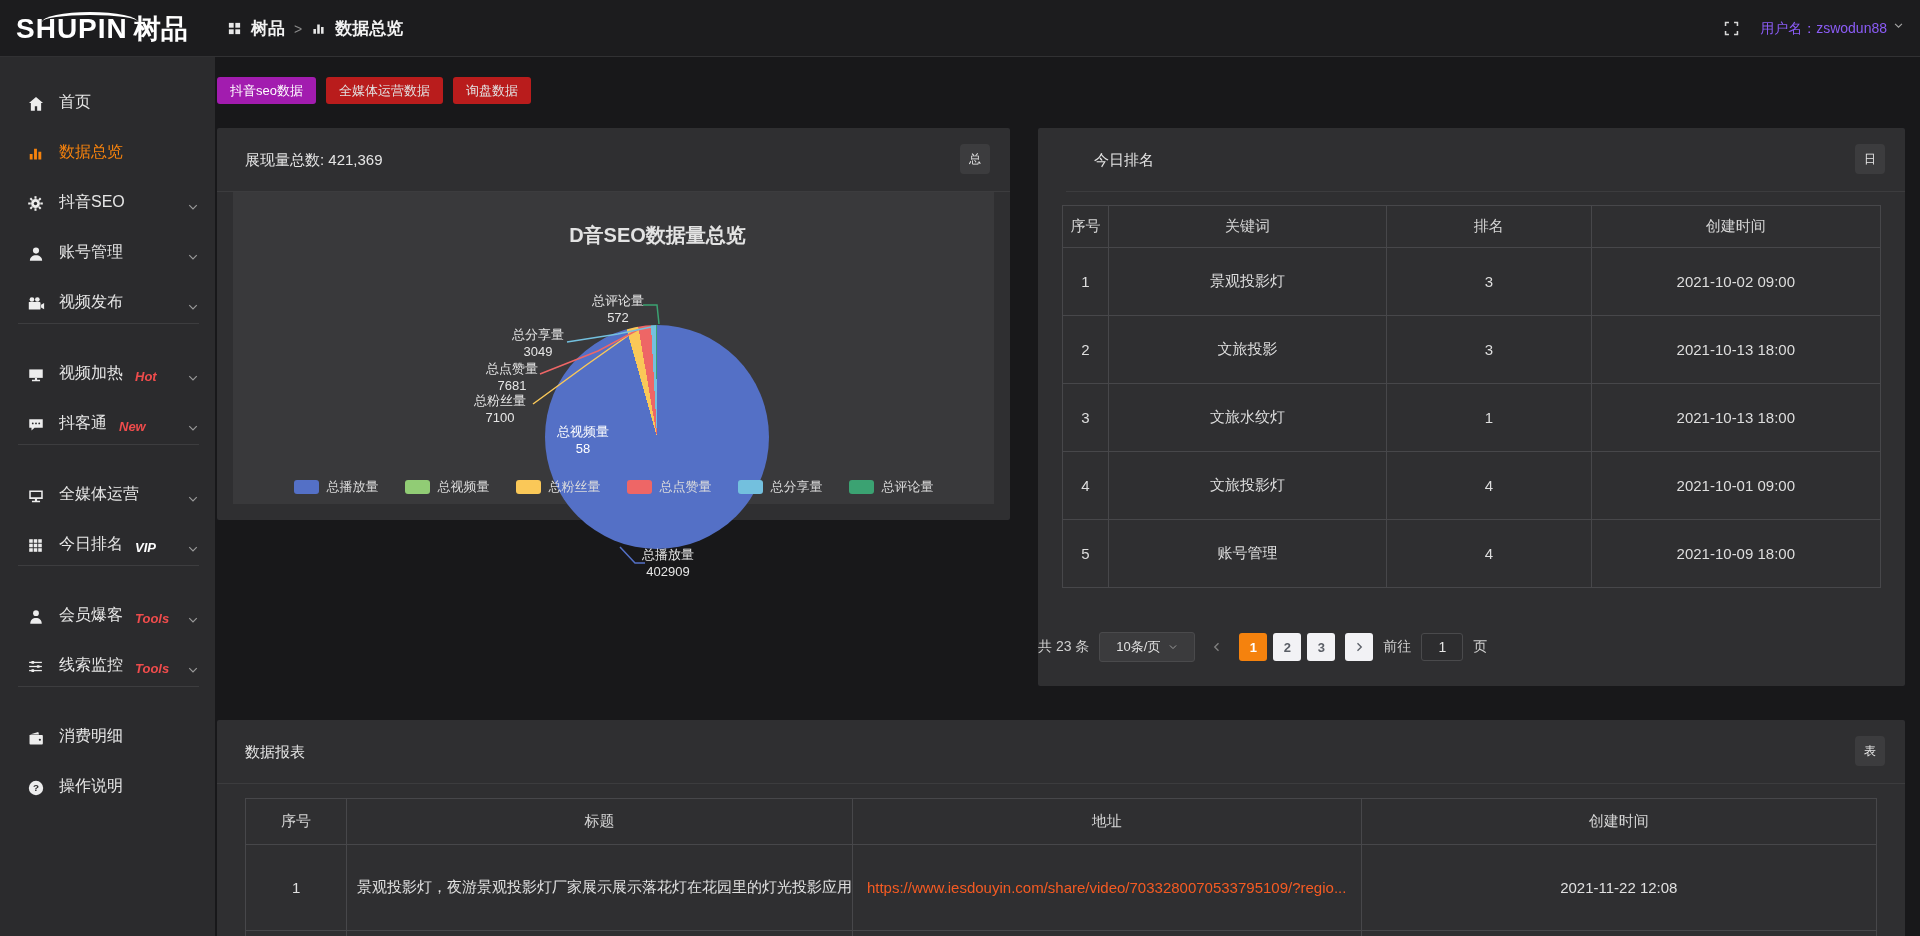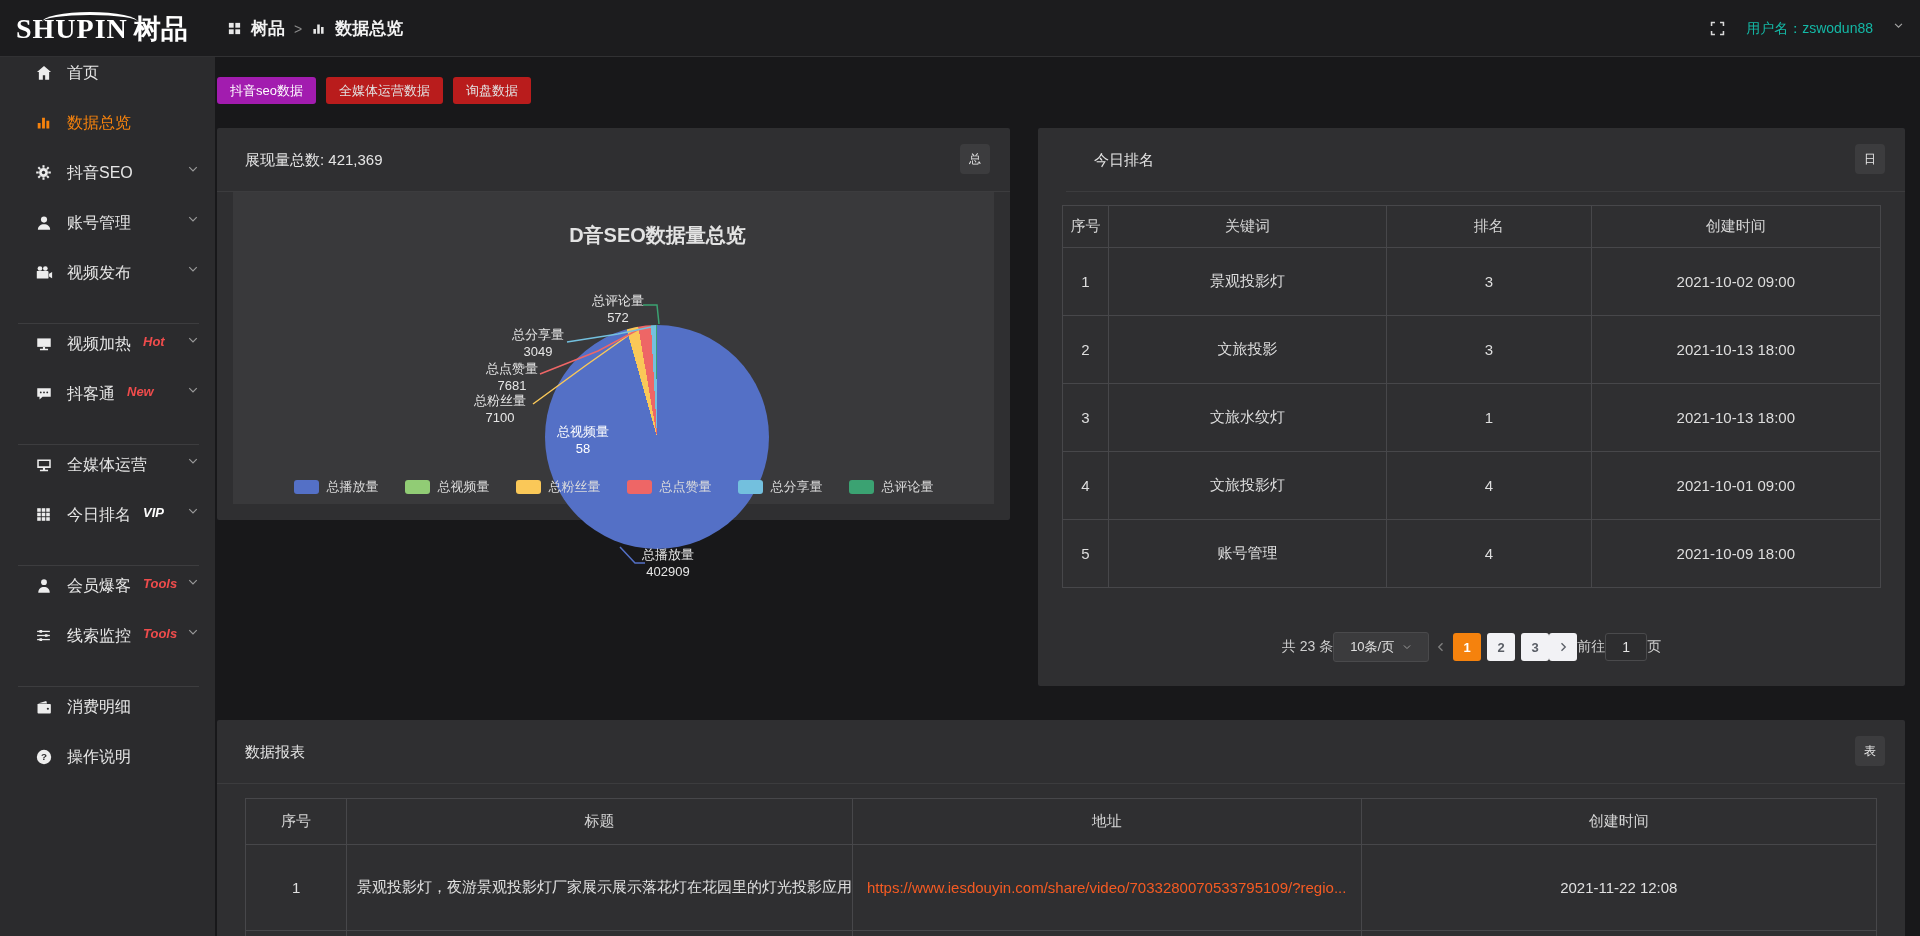--- a/index.html
+++ b/index.html
@@ -2,35 +2,35 @@
 <html><head>
 <meta charset="utf-8">
 <style>
   * { margin:0; padding:0; box-sizing:border-box; }
   html,body { background:#101011; }
   body { font-family:"Liberation Sans","DejaVu Sans",sans-serif; }
   #app { position:relative; width:1920px; height:936px; overflow:hidden; background:#18181a; color:#e3e3e3; }
 
   
   .topbar { position:absolute; left:0; top:0; width:1920px; height:57px; background:#1c1c1e; border-bottom:1px solid #313133; z-index:5; }
-  .logo { position:absolute; left:16px; top:8px; height:42px; display:flex; align-items:center; cursor:pointer;font-family:Liberation Serif, serif; }
+  .logo { position:absolute; left:16px; top:8px; height:42px; display:flex; align-items:center; cursor:pointer; }
   .logo-en { font-size:28px; font-weight:800; letter-spacing:1px; color:#fff; position:relative; }
   .logo-arc { position:absolute; left:26px; top:-1px; width:96px; height:20px; border-top:3px solid #fff; border-radius:50%; }
   .logo-cn { font-size:27px; font-weight:800; color:#fff; margin-left:6px; }
   .crumbs { position:absolute; left:227px; top:0; height:57px; display:flex; align-items:center; gap:9px; font-size:17px; font-weight:bold; color:#f2f2f2; }
   .crumb-ico { display:inline-flex; color:#e8e8e8; }
   .crumb-sep { color:#8a8a8a; font-size:14px; font-weight:normal; }
   .userbox { position:absolute; right:16px; top:0; height:57px; display:flex; align-items:center; gap:20px; }
   .fs-btn { display:inline-flex; color:#d8d8d8; cursor:pointer; }
-  .username { font-size:14px; color:#14b8a6; display:flex; align-items:flex-start; gap:20px; cursor:pointer; }
+  .username { font-size:14px; color:#8b5cf6; display:flex; align-items:flex-start; gap:6px; cursor:pointer; }
   .username .chev { color:#a5a5a5; display:inline-flex; }
 
   
   .sidebar { position:absolute; left:0; top:57px; width:215px; height:879px; background:#2b2b2d; padding-top:6px; z-index:4; }
-  .sb-item { height:50px; display:flex; align-items:flex-start; padding:0 16px 0 26px; cursor:pointer; color:#e6e6e6;margin-left:8px; }
+  .sb-item { height:50px; display:flex; align-items:flex-end; padding:0 16px 0 26px; cursor:pointer; color:#e6e6e6; }
   .sb-item .sb-icon { width:19px; height:19px; display:inline-flex; align-items:center; justify-content:center; margin-right:14px; color:#ededed; }
   .sb-item .sb-label { font-size:16px; }
   .sb-item.active, .sb-item.active .sb-icon { color:#f5820d; }
   .sb-badge { font-size:13px; font-weight:bold; font-style:italic; margin-left:12px; }
   .sb-badge.red { color:#ef4c4c; }
   .sb-badge.gold { color:#ffffff; }
   .sb-chevron { margin-left:auto; color:#9a9a9a; display:inline-flex; }
   .sb-divider { height:1px; background:#3d3d3f; margin:10px 16px 10px 18px; }
 
   
@@ -56,21 +56,21 @@
   .lg-swatch { width:25px; height:14px; border-radius:3px; }
   .lg-label { font-size:13px; color:#dcdcdc; }
 
   
   #rank-card { left:1038px; top:128px; width:867px; height:558px;padding-left:28px; }
   .rank-table { position:absolute; left:24px; right:24px; top:77px; border-collapse:collapse; table-layout:fixed; width:819px; }
   .rank-table th, .rank-table td { border:1px solid #47474a; text-align:center; font-weight:normal; }
   .rank-table th { height:42px; font-size:15px; color:#d6d6d6; }
   .rank-table td { height:68px; font-size:15px; color:#dedede; }
 
-  .pagination { position:absolute; left:0; right:0; bottom:24px; display:flex; justify-content:center; align-items:center; gap:0; font-size:14px; color:#d0d0d0; }
+  .pagination { position:absolute; left:0; right:0; bottom:24px; display:flex; align-items:center; gap:10px; font-size:14px; color:#d0d0d0; }
   .pg-select { width:96px; height:30px; background:#3b3b3d; border:1px solid #4a4a4c; border-radius:3px; display:flex; align-items:center; justify-content:center; gap:8px; font-size:13px; color:#e0e0e0; cursor:pointer; }
   .pg-select .chev { color:#9a9a9a; display:inline-flex; }
   .pg-prev { width:24px; height:28px; display:flex; align-items:center; justify-content:center; color:#808080; background:transparent; border:none; cursor:default; }
   .pg-pages { display:flex; gap:6px; }
   .pg-btn { min-width:28px; height:28px; border:none; border-radius:3px; background:#f2f2f5; color:#5a5e66; font-size:13px; font-weight:bold; display:flex; align-items:center; justify-content:center; cursor:pointer; font-family:inherit; }
   .pg-btn.active { background:#f5820d; color:#fff; }
   .pg-goto-input { width:42px; height:28px; background:#2d2d2f; border:1px solid #4a4a4c; border-radius:3px; color:#e5e5e5; text-align:center; font-size:14px; font-family:inherit; }
 
   
   #report-card { left:217px; top:720px; width:1688px; height:260px; }

